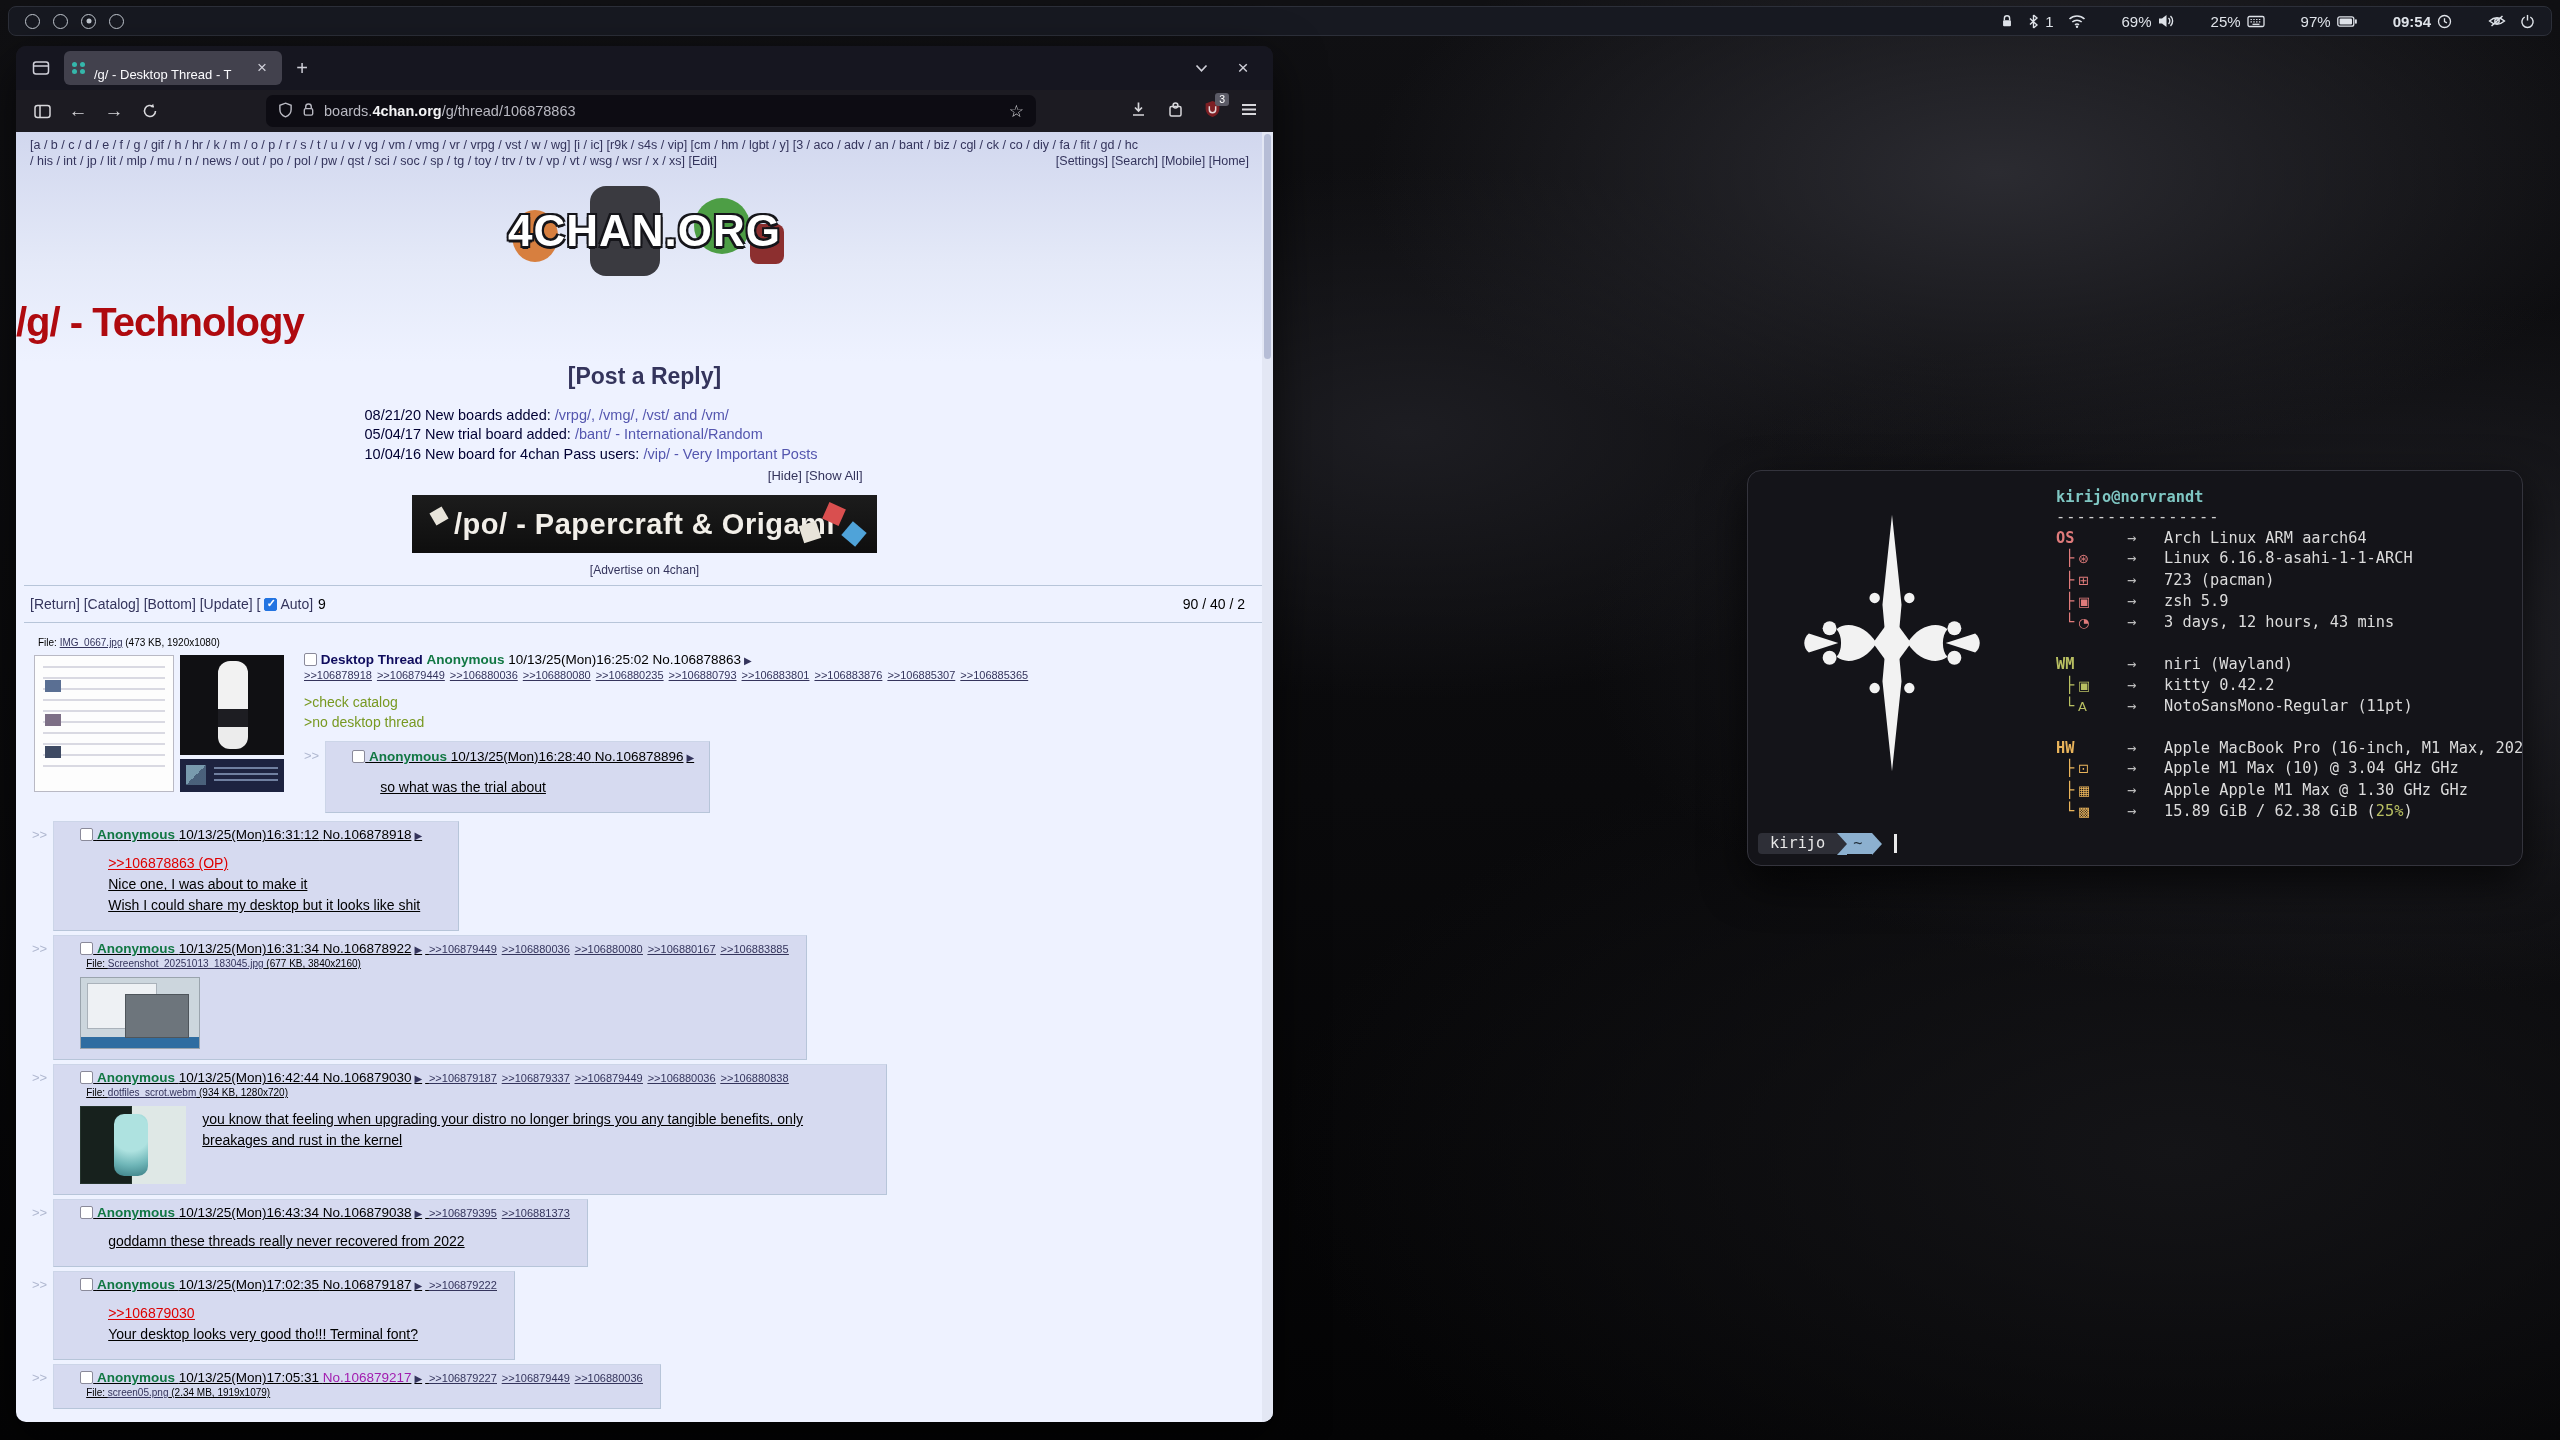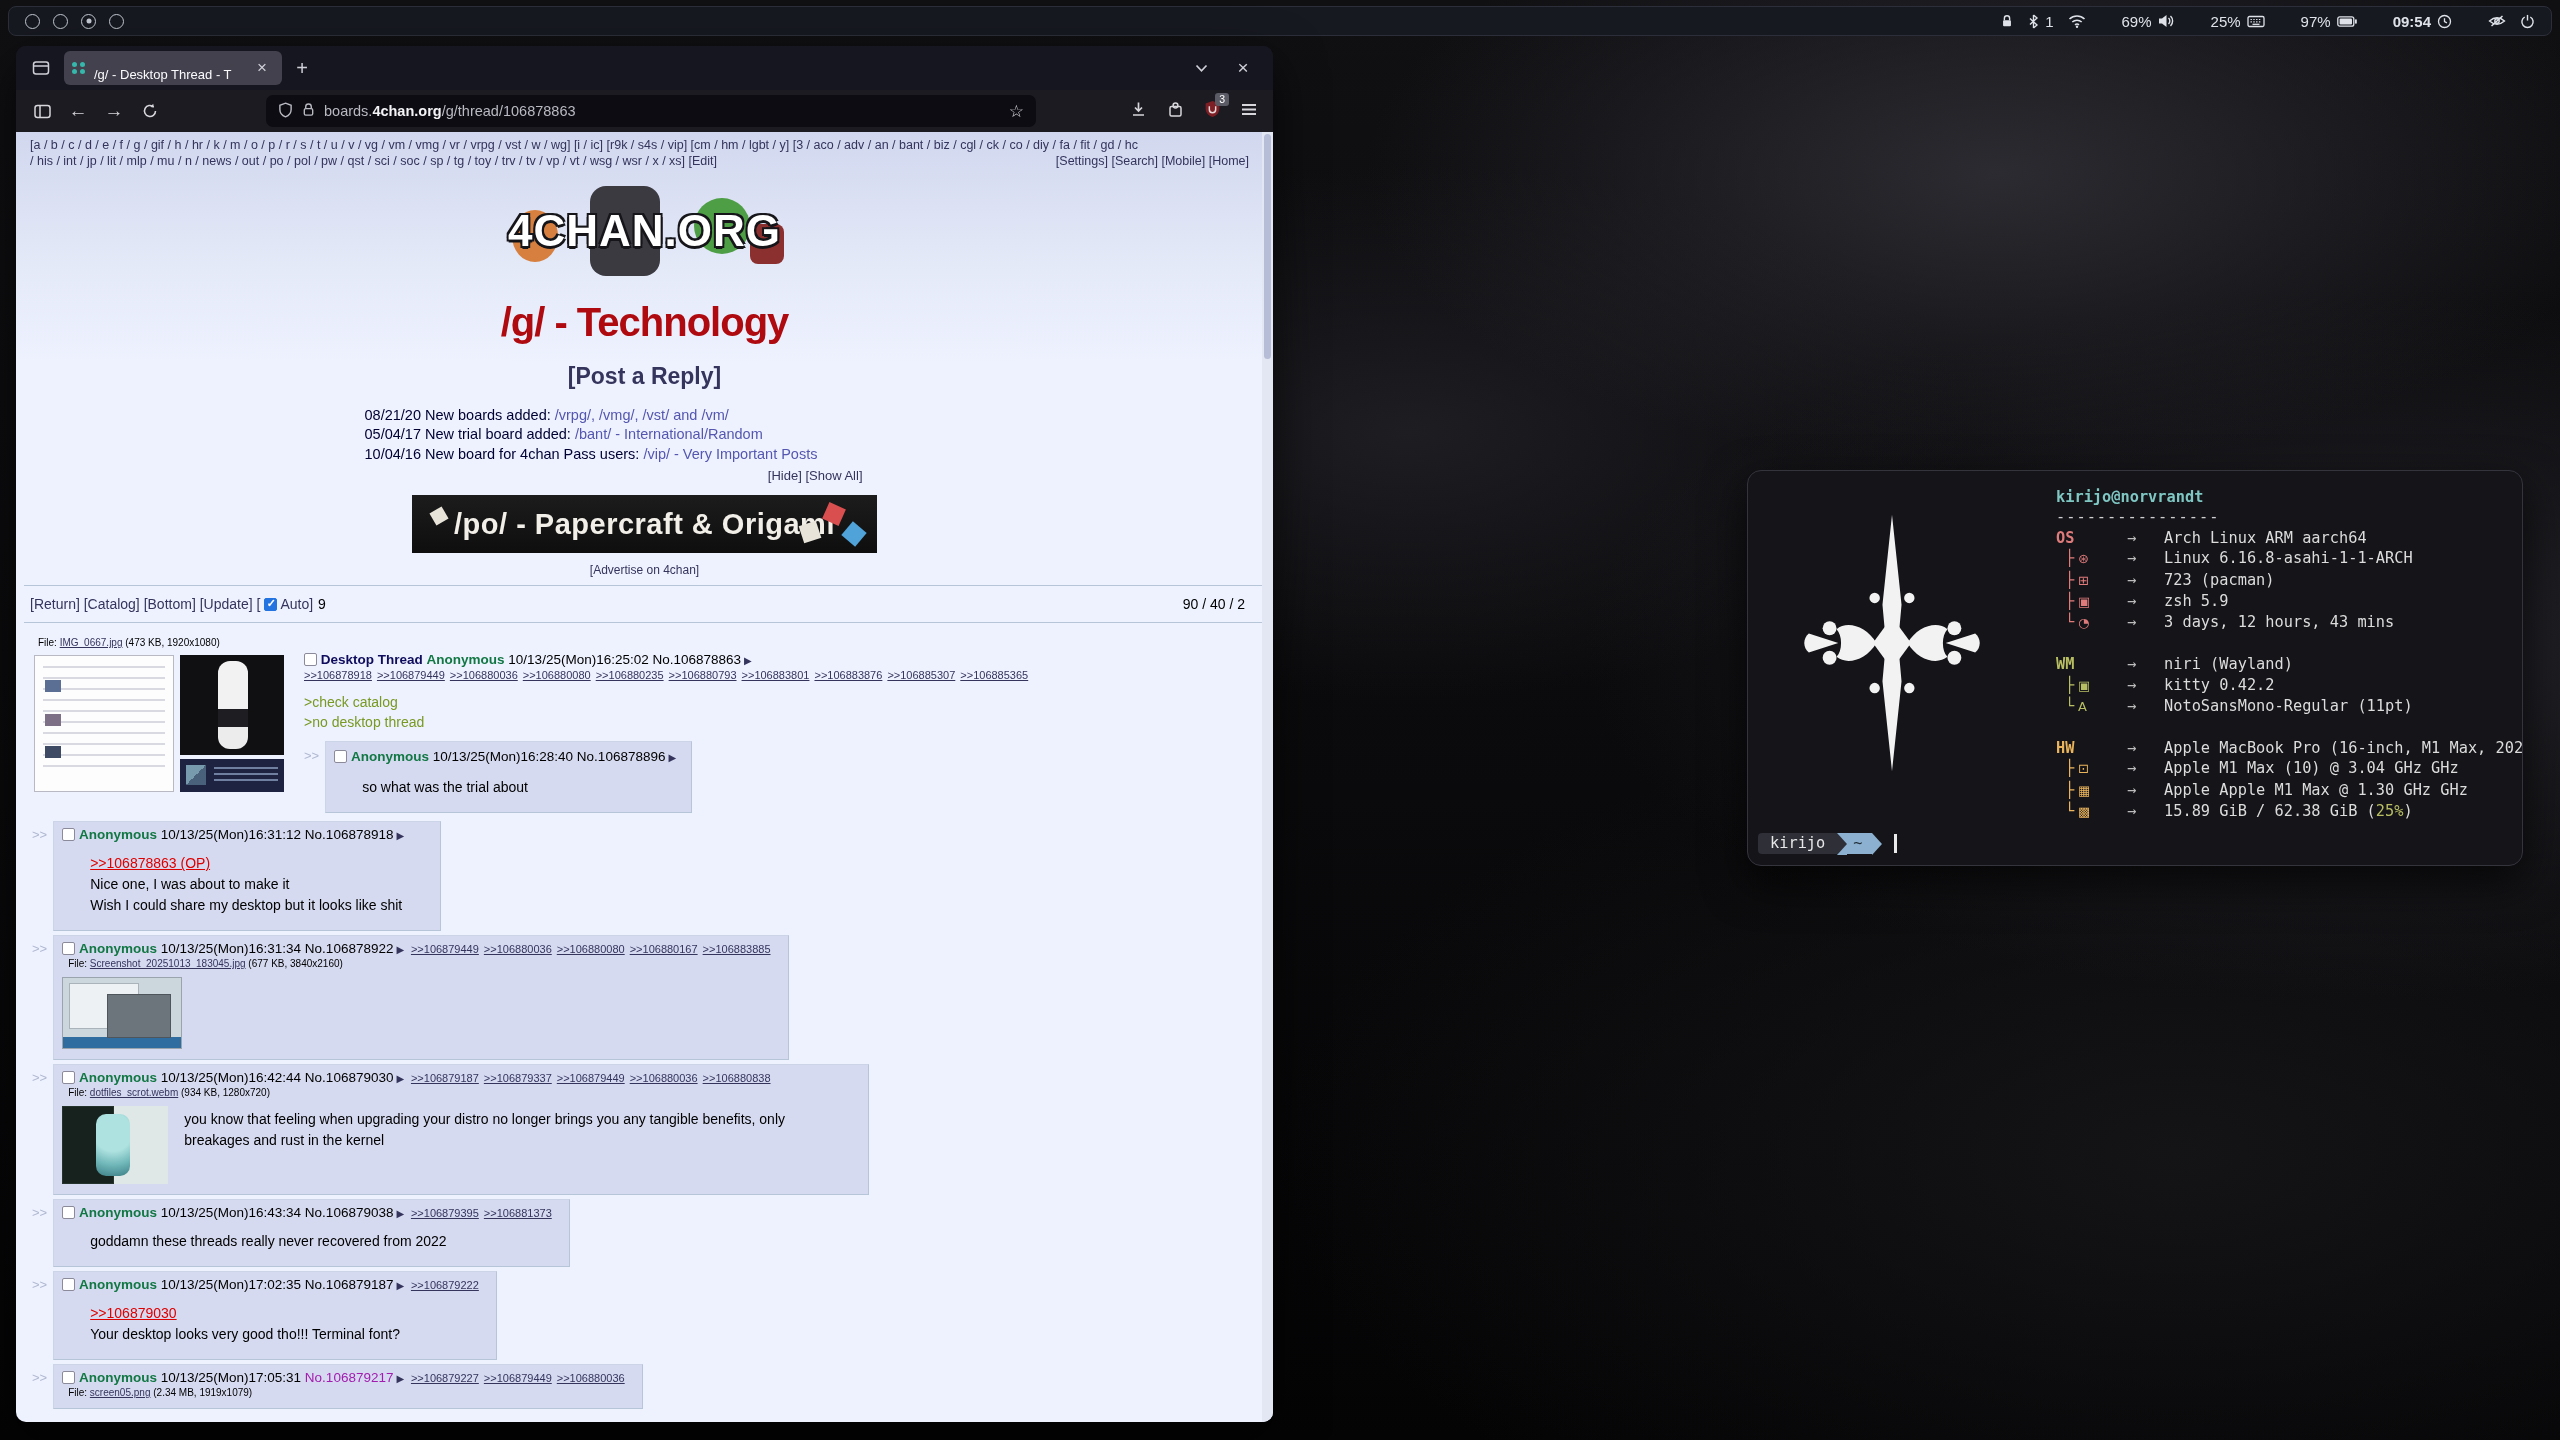--- a/index.html
+++ b/index.html
@@ -85,21 +85,21 @@
   .logo-blob { position:absolute; border-radius:50%; }
   .logo-b1 { left:18px; top:30px; width:46px; height:52px; background:#d77f3f; }
   .logo-b2 { left:96px; top:6px; width:70px; height:90px; border-radius:16px; background:#3a3a40; }
   .logo-b3 { right:46px; top:18px; width:56px; height:56px; background:#4d9e45; }
   .logo-b4 { right:12px; top:44px; width:34px; height:40px; border-radius:8px; background:#8c2f2f; }
   .logo-text {
     position:absolute; left:0; right:0; top:26px; text-align:center;
     font-size:44px; font-weight:900; letter-spacing:1px; color:#fff;
     text-shadow:-2px -2px 0 #15151a, 2px -2px 0 #15151a, -2px 2px 0 #15151a, 2px 2px 0 #15151a, 0 3px 0 #15151a;
   }
-  .board-title { margin-top:20px; text-align:center; font-size:40px; font-weight:bold; color:#af0a0f; letter-spacing:-1px; }
+  .board-title { margin-top:20px; font-size:40px; font-weight:bold; color:#af0a0f; letter-spacing:-1px; }
   .post-reply-link { margin-top:18px; text-align:center; font-size:23px; font-weight:bold; }
   .post-reply-link span { color:#34345c; }
 
   .blotter { width:560px; margin:16px auto 0 auto; font-size:14.5px; line-height:1.35; color:#000033; }
   .blotter .b-link { color:#5456af; }
   .blotter-ctl { width:560px; margin:4px auto 0 auto; text-align:right; color:#34345c; font-size:13px; padding-right:62px; }
 
   .banner {
     width:465px; height:58px; margin:12px auto 0 auto; background:linear-gradient(180deg,#1c1c1c,#0e0e0e);
     display:flex; align-items:center; justify-content:center; position:relative; overflow:hidden;
@@ -134,21 +134,21 @@
   .greentext { color:#789922; }
 
   .op-post { margin-top:2px; }
   .op-thumb { float:left; margin:3px 20px 6px 4px; }
   .op-comment { font-size:14px; line-height:1.45; margin-top:10px; }
 
   .reply-row { display:flex; align-items:flex-start; margin:4px 0 4px 2px; }
   .side-arrows { color:#b0b8d0; font-size:13px; padding:6px 6px 0 0; }
   .post.reply {
     background:#d6daf0; border:1px solid #b7c5d9; border-left-color:#ccd5e8; border-top-color:#ccd5e8;
-    padding:3px 10px 6px 6px; width:fit-content; max-width:1000px;
+    padding:3px 10px 6px 24px; width:fit-content; max-width:1000px;text-decoration:underline;
   }
   .post.reply .post-head { padding:2px 2px 0 2px; }
   .post.reply blockquote { margin:11px 28px 8px 30px; font-size:14px; line-height:1.5; max-width:740px; }
   .post.reply .thumb { float:left; margin:4px 16px 4px 2px; }
   .nested-reply { margin-top:8px; }
 
   
   .thumb { position:relative; overflow:hidden; }
   .thumb-op { width:250px; height:137px; }
   .t-op-left { position:absolute; left:0; top:0; width:140px; height:137px; background:#fdfdfd; border:1px solid #b9b9c4; }

